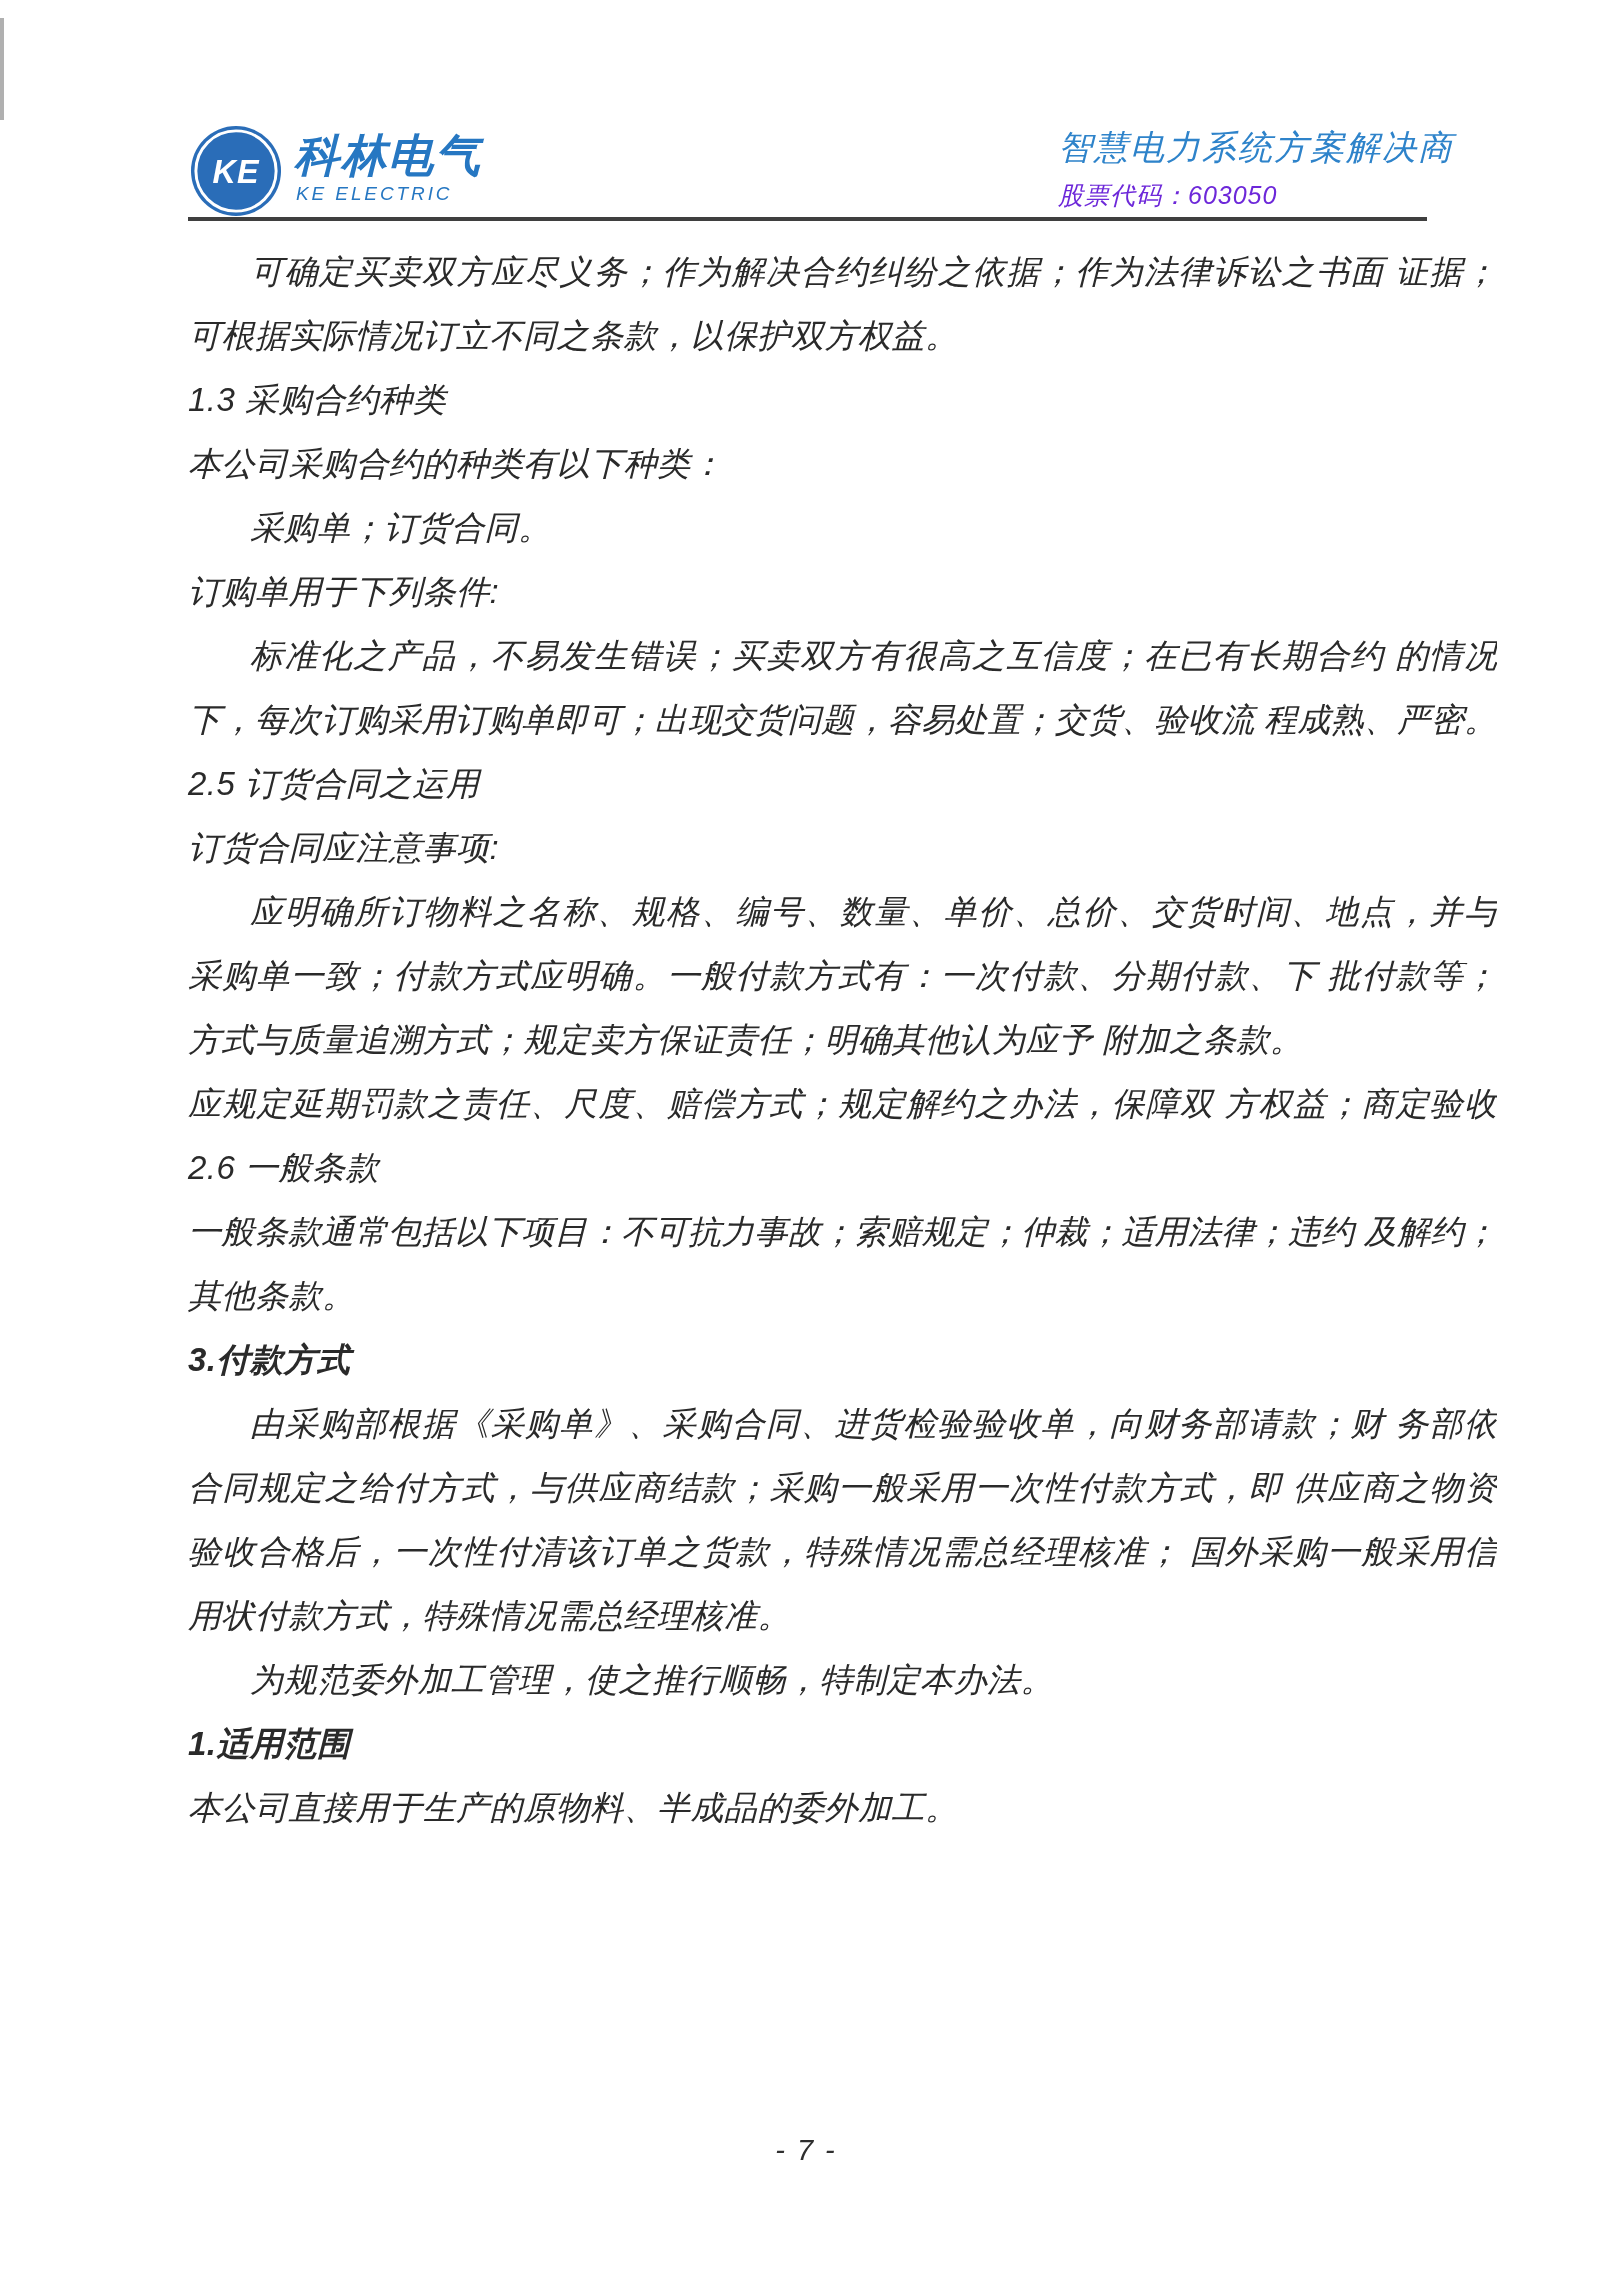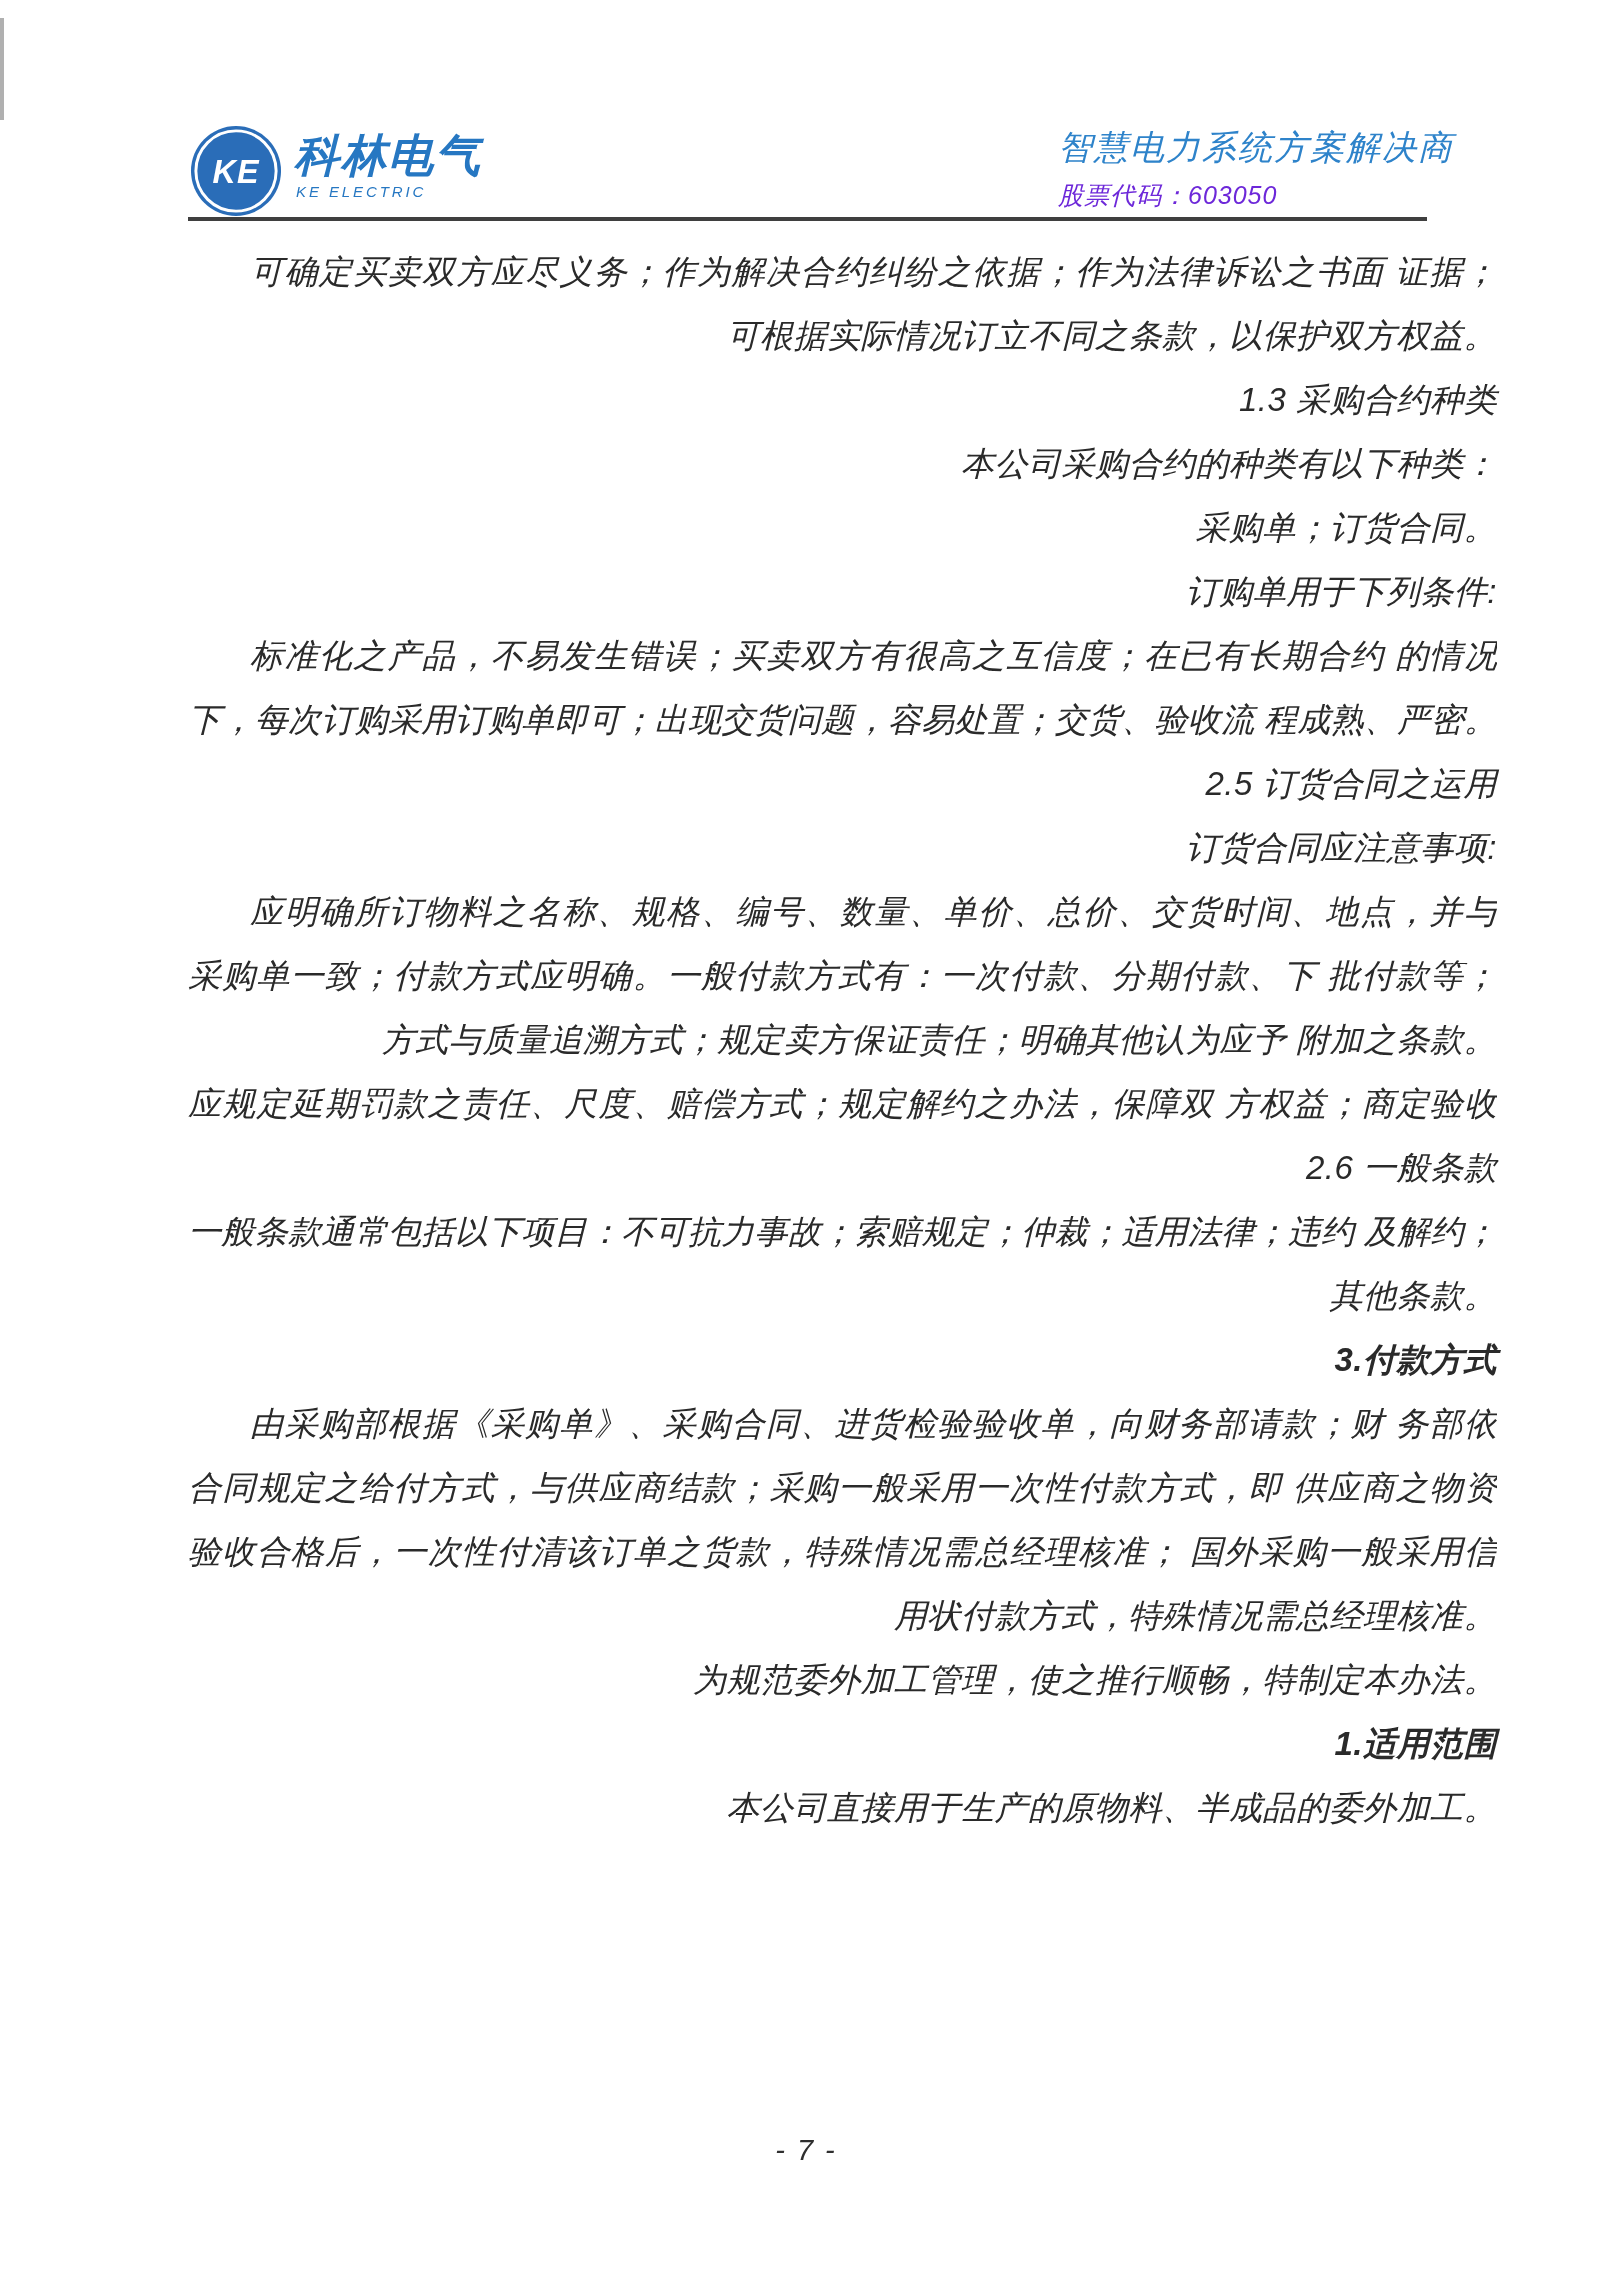--- a/index.html
+++ b/index.html
@@ -33,21 +33,21 @@
     left: 294px; top: 131px;
     font-size: 45px;
     font-weight: bold;
     color: #2677c2;
     letter-spacing: 2px;
     line-height: 1.1;
   }
   .brand-en {
     position: absolute;
     left: 296px; top: 183px;
-    font-size: 15px;
+    font-size: 19px;
     color: #2677c2;
     letter-spacing: 2.9px;
   }
   .tagline {
     position: absolute;
     left: 1058px; top: 125px;
     font-size: 34px;
     color: #2e83ca;
     letter-spacing: 2px;
   }
@@ -71,21 +71,20 @@
     left: 188px; top: 240px;
     width: 1309px;
     color: #2a2a2a;
   }
   .line {
     font-size: 33px;
     height: 64px;
     line-height: 64px;
     letter-spacing: 0.5px;
     white-space: nowrap;
-    text-align: right;
   }
   .line.justify {
     white-space: normal;
     letter-spacing: 0;
     text-align: justify;
     text-align-last: justify;
     text-justify: inter-character;
     overflow: hidden;
   }
   .line.indent { text-indent: 62px; }

